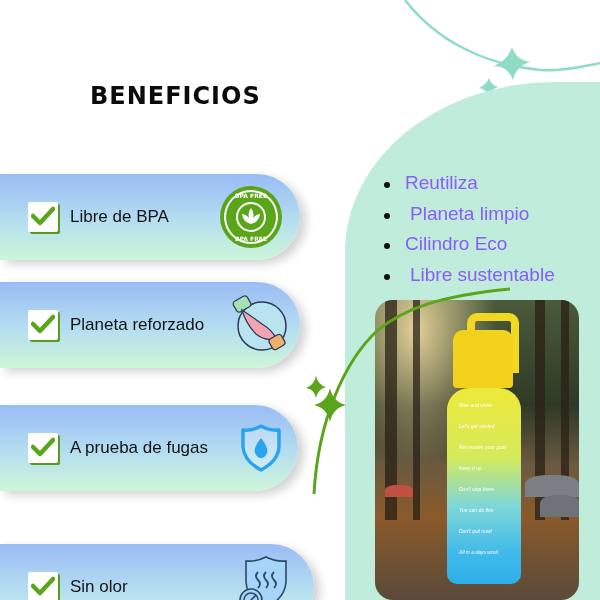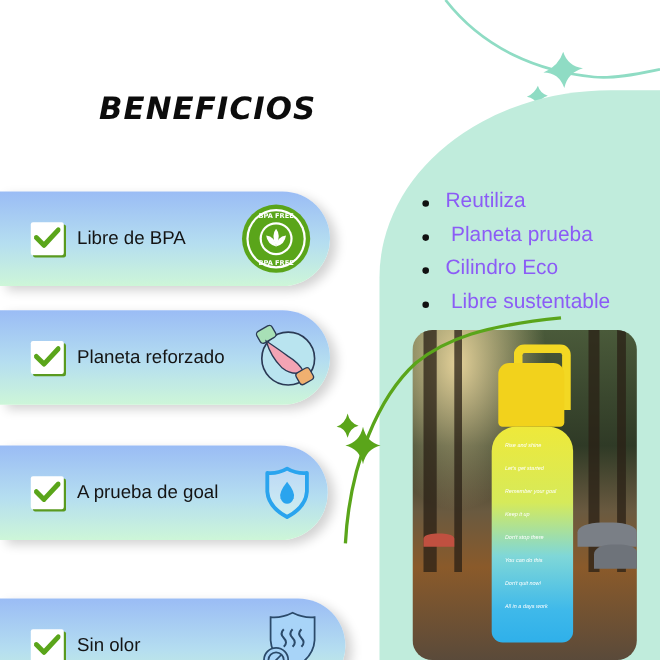--- a/index.html
+++ b/index.html
@@ -2,21 +2,21 @@
 <html><head>
 <meta charset="utf-8">
 <style>
   * { box-sizing: border-box; margin: 0; padding: 0; }
   html, body { width: 600px; height: 600px; background: #ffffff; overflow: hidden; }
   body { position: relative; font-family: "Liberation Sans", "DejaVu Sans", sans-serif; color: #111; }
 
   .title {
     position: absolute; left: 90px; top: 82px;
     font-family: "DejaVu Sans", sans-serif; font-weight: bold;
-    font-size: 28px; letter-spacing: 1px; color: #0c0c0c; font-style: italic;
+    font-size: 24px; letter-spacing: 1px; color: #0c0c0c;
   }
 
   .pill {
     position: absolute; left: 0; width: 300px; height: 86px;
     border-radius: 0 43px 43px 0;
     background: linear-gradient(to bottom, #9abcf5 0%, #b5def0 55%, #cdf6d8 100%);
     box-shadow: 6px 4px 10px rgba(0,0,0,0.18);
   }
   .pill .check {
     position: absolute; left: 28px; top: 28px; width: 30px; height: 30px;
@@ -131,21 +131,21 @@
     </svg>
   </span>
 </div>
 
 <div class="pill p3">
   <span class="check">
     <svg width="24" height="20" viewBox="0 0 24 20">
         <path d="M2 10 L9 17 L22 3" stroke="#5aa51a" stroke-width="4.5" fill="none" stroke-linecap="round" stroke-linejoin="round"></path>
       </svg>
   </span>
-  <span class="label">A prueba de goal</span>
+  <span class="label">A prueba de fugas</span>
   <span class="icon" style="left:240px;top:18px;">
     <svg width="42" height="50" viewBox="0 0 42 50">
       <path d="M21 3 Q 30 8 39 7 L 39 24 Q 38 38 21 47 Q 4 38 3 24 L 3 7 Q 12 8 21 3 Z" fill="#ffffff" fill-opacity="0.25" stroke="#2aa4ee" stroke-width="3.5" stroke-linejoin="round"></path>
       <path d="M21 15 Q 29 25 27 30 Q 25 35 21 35 Q 17 35 15 30 Q 13 25 21 15 Z" fill="#2aa4ee"></path>
     </svg>
   </span>
 </div>
 
 <div class="pill p4">
   <span class="check">
@@ -162,21 +162,21 @@
       <path d="M38 18 q -4 4 0 8 q 4 4 0 8" stroke="#2b4a6a" stroke-width="1.8" fill="none"></path>
       <circle cx="15" cy="46" r="11" fill="#a8d4f8" stroke="#2b4a6a" stroke-width="1.6"></circle>
       <circle cx="15" cy="46" r="7" fill="none" stroke="#2b4a6a" stroke-width="1.6"></circle>
       <line x1="10" y1="51" x2="20" y2="41" stroke="#2b4a6a" stroke-width="1.6"></line>
     </svg>
   </span>
 </div>
 
 <ul class="bullets">
   <li>Reutiliza</li>
-  <li style="padding-left:30px">Planeta prueba</li>
+  <li style="padding-left:30px">Planeta limpio</li>
   <li>Cilindro Eco</li>
   <li style="padding-left:30px">Libre sustentable</li>
 </ul>
 
 <div class="photo" title="Gradient yellow-to-blue motivational water bottle in a forest campsite">
   <div class="tree" style="left:10px;width:12px;"></div>
   <div class="tree" style="left:38px;width:7px;"></div>
   <div class="tree" style="left:160px;width:10px;"></div>
   <div class="tree" style="left:186px;width:8px;"></div>
   <div class="tent" style="left:150px;top:175px;width:54px;height:22px;background:#7a7f86;"></div>

